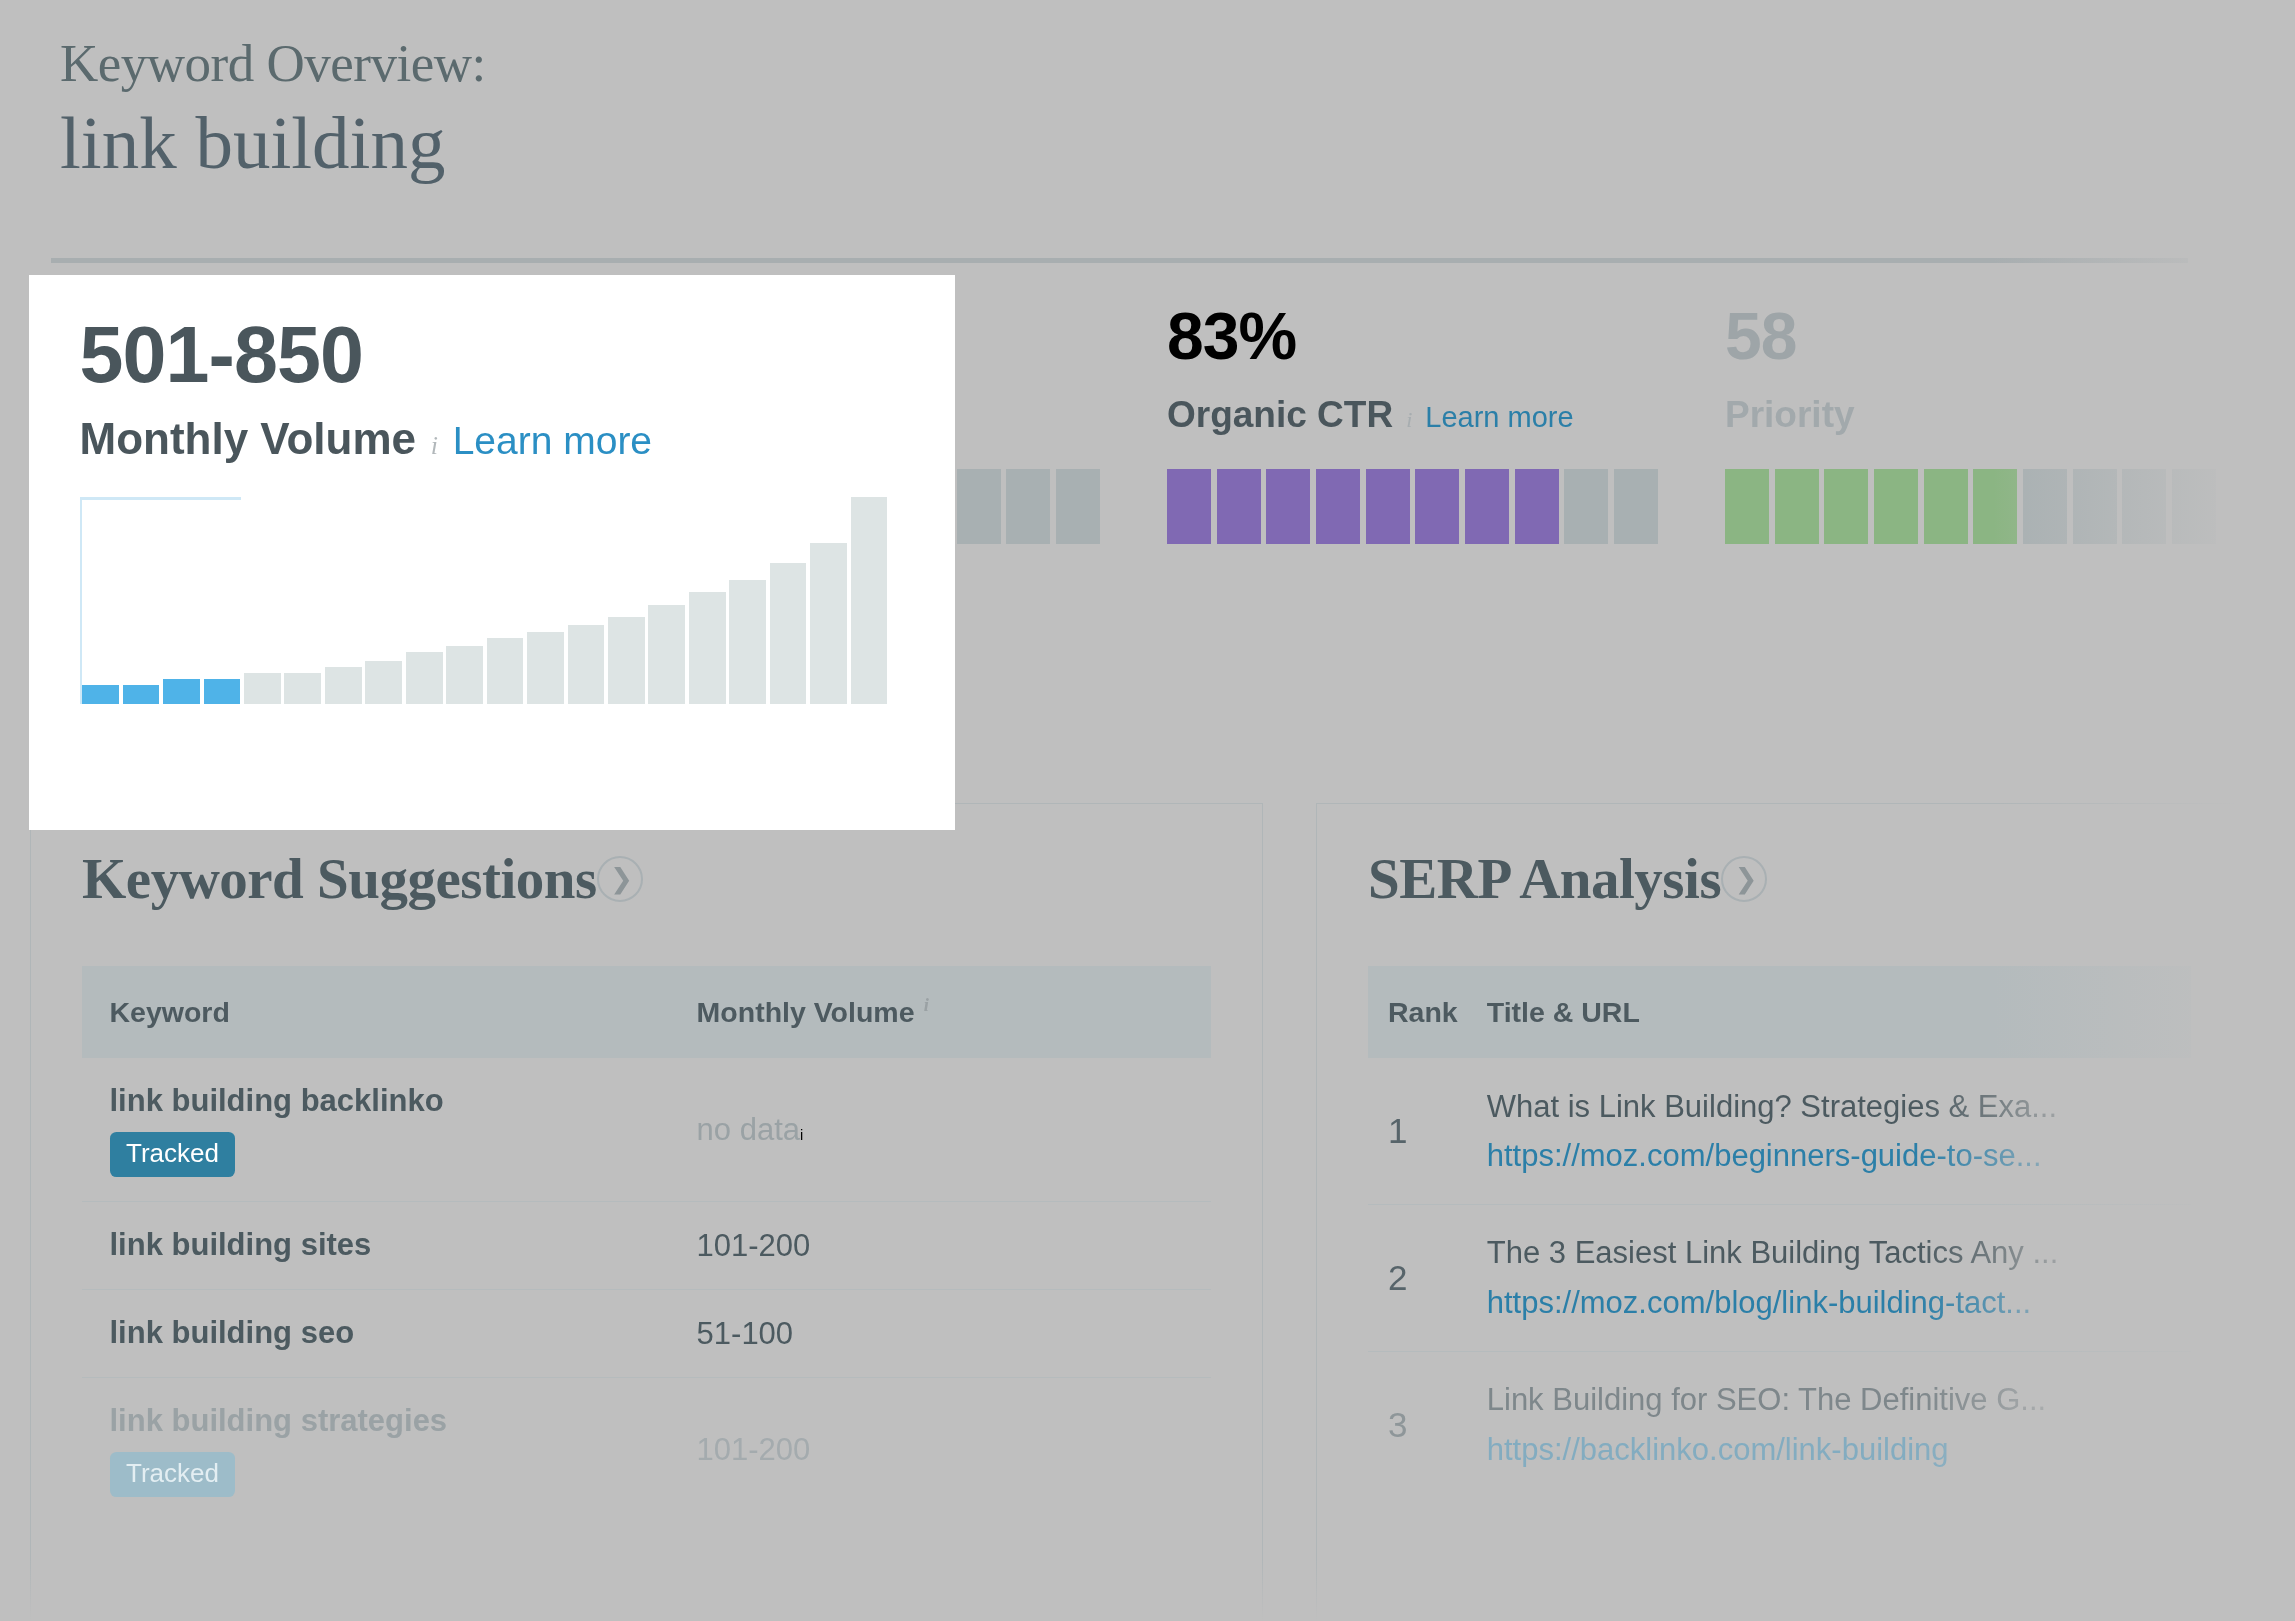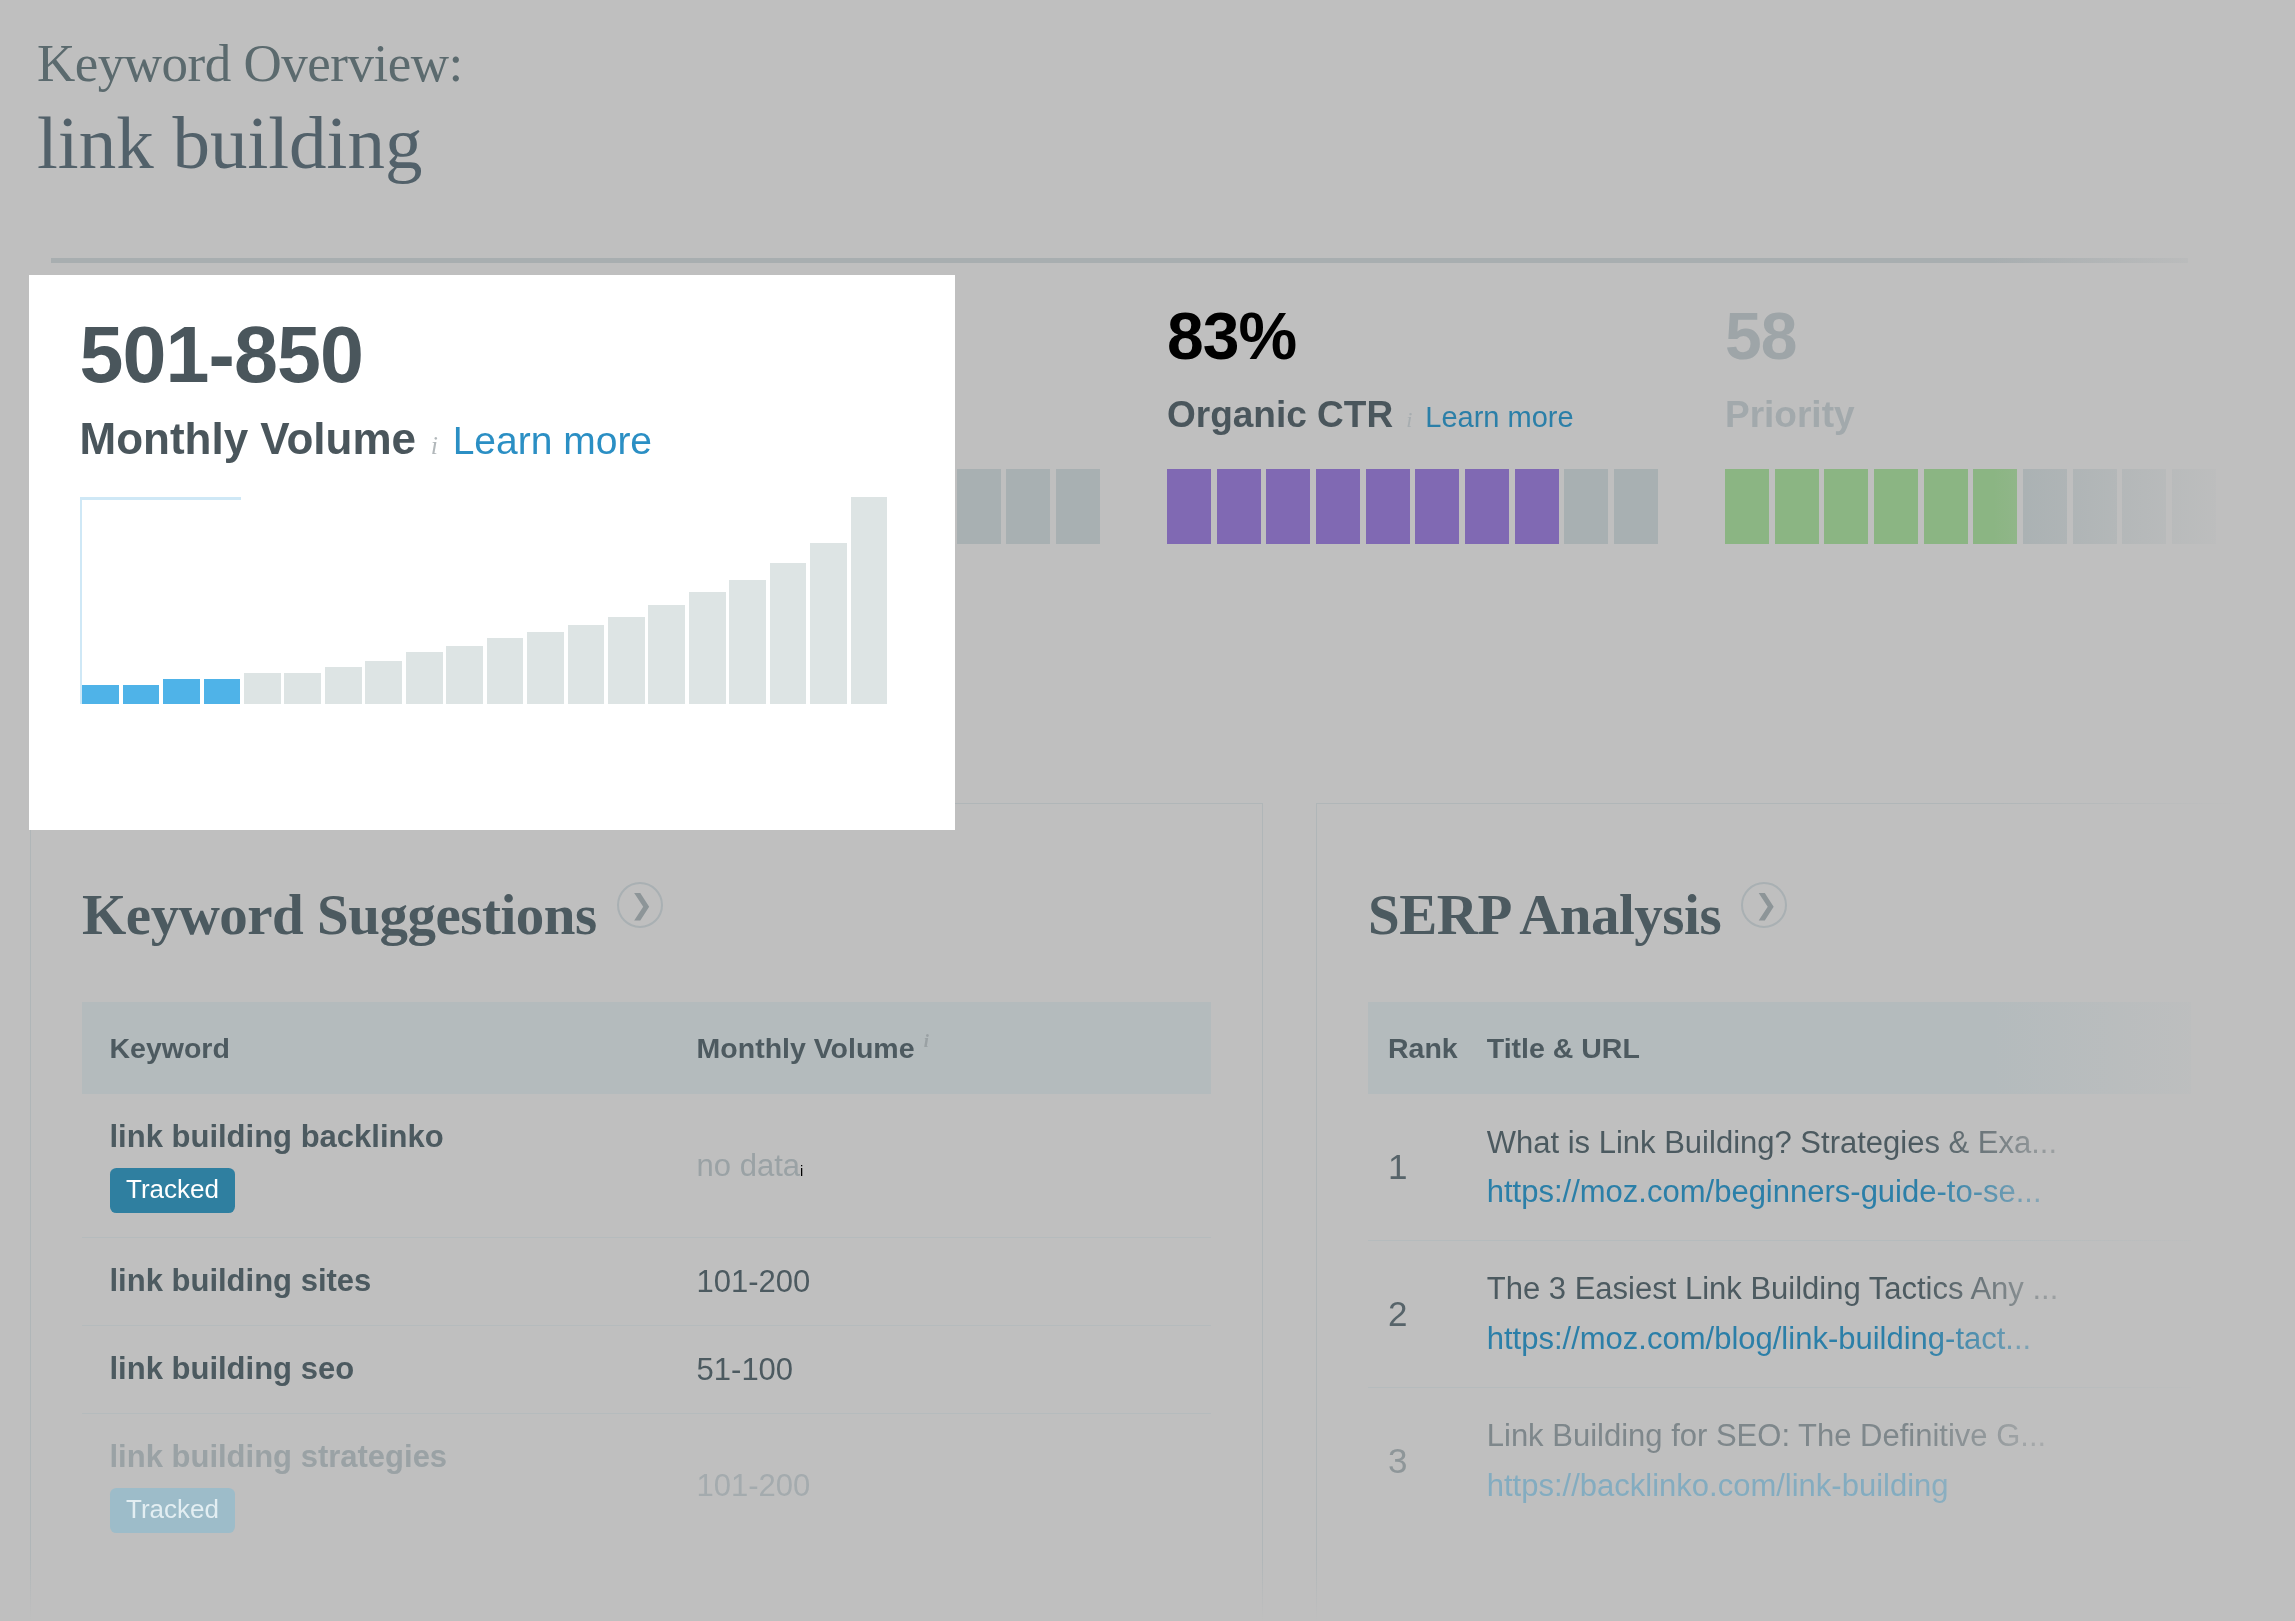--- a/index.html
+++ b/index.html
@@ -12,21 +12,21 @@
   }
 
   
   .page {
     position: absolute;
     left: 0; top: 0;
     width: 2296px; height: 1622px;
   }
 
   
-  .header { position: absolute; left: 37px; top: 37px; }
+  .header { position: absolute; left: 60px; top: 37px; }
   .header .eyebrow {
     font-family: "Liberation Serif", serif;
     font-size: 53px;
     color: #5b6a6e;
     letter-spacing: -0.5px;
     line-height: 1.0;
   }
   .header .kw {
     font-family: "Liberation Serif", serif;
     font-size: 75px;
@@ -102,24 +102,22 @@
     border: 1.8px solid #b0b6b8;
     border-bottom: none;
     width: 1233px;
     height: 826px;
     padding: 42px 51px 0 51px;
     position: relative;
   }
   .card.serp { width: 927px; }
   .card-title {
     display: flex;
-    align-items: flex-start;
-    gap: 20px;
+    align-items: center;
     margin-bottom: 55px;
-    margin-top: 36px;
   }
   .card-title .t {
     font-family: "Liberation Serif", serif;
     font-weight: bold;
     font-size: 57px;
     color: #4c5a60;
     letter-spacing: -0.5px;
   }
   .circle-arrow {
     width: 46px; height: 46px;

